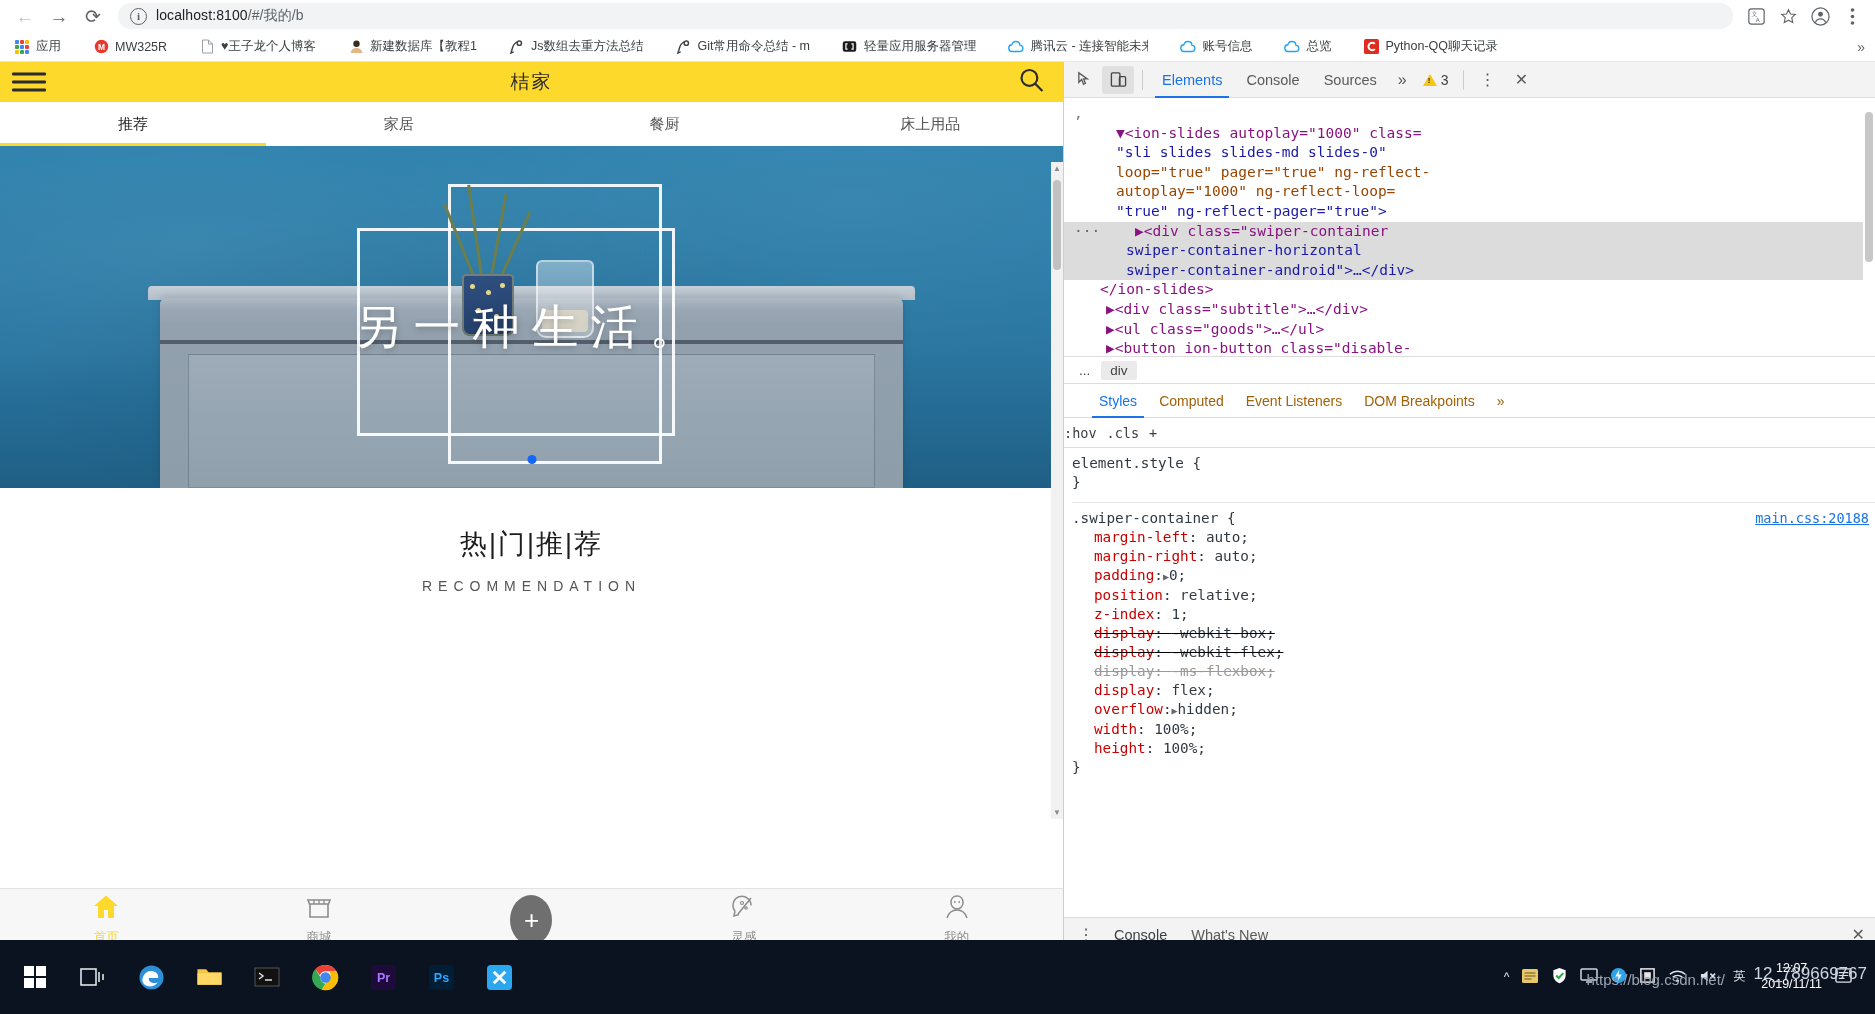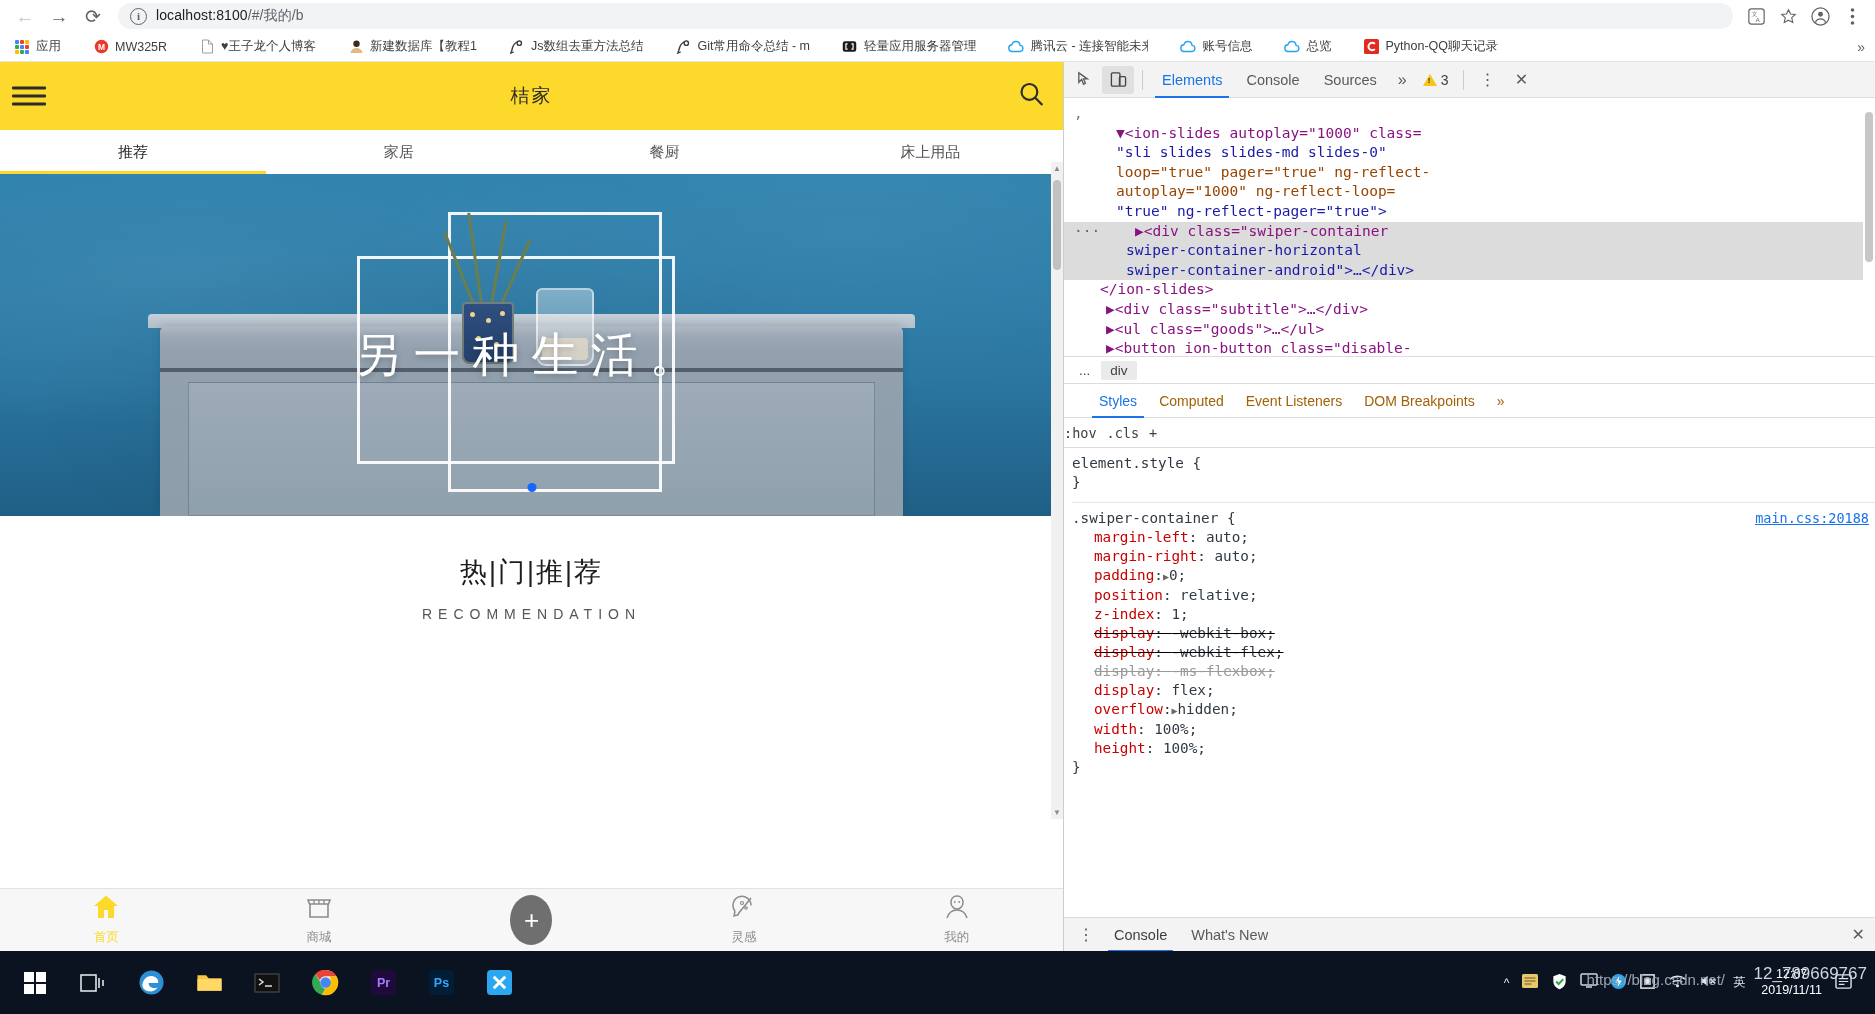--- a/index.html
+++ b/index.html
@@ -44,21 +44,21 @@
   .bm-overflow { margin-left:auto; color:#5f6368; font-size:14px; padding-right:4px; }
 
   
   .apps-grid { display:grid; grid-template-columns:repeat(3,4px); grid-template-rows:repeat(3,4px); gap:1px; }
   .apps-grid i { display:block; width:4px; height:4px; border-radius:1px; }
 
   
   .page { position:absolute; left:0; top:62px; width:1063px; height:889px; background:#fff; overflow:hidden; }
 
   .app-header {
-    height:68px; background:#FCD92B; display:flex; align-items:center; justify-content:center;
+    height:40px; background:#FCD92B; display:flex; align-items:center; justify-content:center;
     position:relative;
   }
   .app-title { font-size:19px; color:#2b2b2b; letter-spacing:2px; }
   .hamburger { position:absolute; left:12px; top:50%; transform:translateY(-50%); width:34px; }
   .hamburger i { display:block; height:3px; background:#2b2b2b; border-radius:1px; margin:5px 0; }
   .search-ico { position:absolute; right:18px; top:50%; transform:translateY(-50%); color:#2b2b2b; }
 
   .tabs { height:44px; background:#fff; display:flex; align-items:stretch; }
   .tab { flex:1; display:flex; align-items:center; justify-content:center;
          font-size:15px; color:#555; position:relative; }
@@ -223,21 +223,21 @@
   .cons-tab.active { color:#3c4043; }
   .cons-tab.active::after{ content:""; position:absolute; left:6px; right:6px; bottom:0; height:2px; background:#1a73e8; }
   .cons-close { margin-left:auto; padding-right:10px; color:#5a5a5a; font-size:16px; }
 
   
   .dom-scroll { position:absolute; right:0; top:0; width:12px; bottom:0; background:#fff; }
   .dom-scroll .thumb{ position:absolute; top:14px; left:2px; width:8px; height:150px; background:#c7c7c7; border-radius:4px;}
 
   
   .taskbar {
-    position:absolute; left:0; bottom:0; width:1875px; height:63px; background:#0b1220;
+    position:absolute; left:0; bottom:0; width:1875px; height:74px; background:#0b1220;
     display:flex; align-items:center; padding:0 8px; gap:4px;
   }
   .tb-item { width:54px; height:56px; display:flex; align-items:center; justify-content:center; }
   .tb-right { margin-left:auto; display:flex; align-items:center; gap:12px; padding-right:14px; color:#e6e6e6; font-size:12px; }
   .tb-clock { text-align:center; line-height:1.25; font-size:12.5px; color:#fff; font-family:"Liberation Sans",sans-serif; }
   .watermark { position:absolute; right:150px; bottom:26px; color:#9aa4b2; font-size:15px; font-family:"Liberation Sans",sans-serif; }
   .watermark2 { position:absolute; right:8px; bottom:30px; color:#cfd6e0; font-size:17px; font-family:Liberation Sans, sans-serif; }
 </style>
 </head>
 <body>

